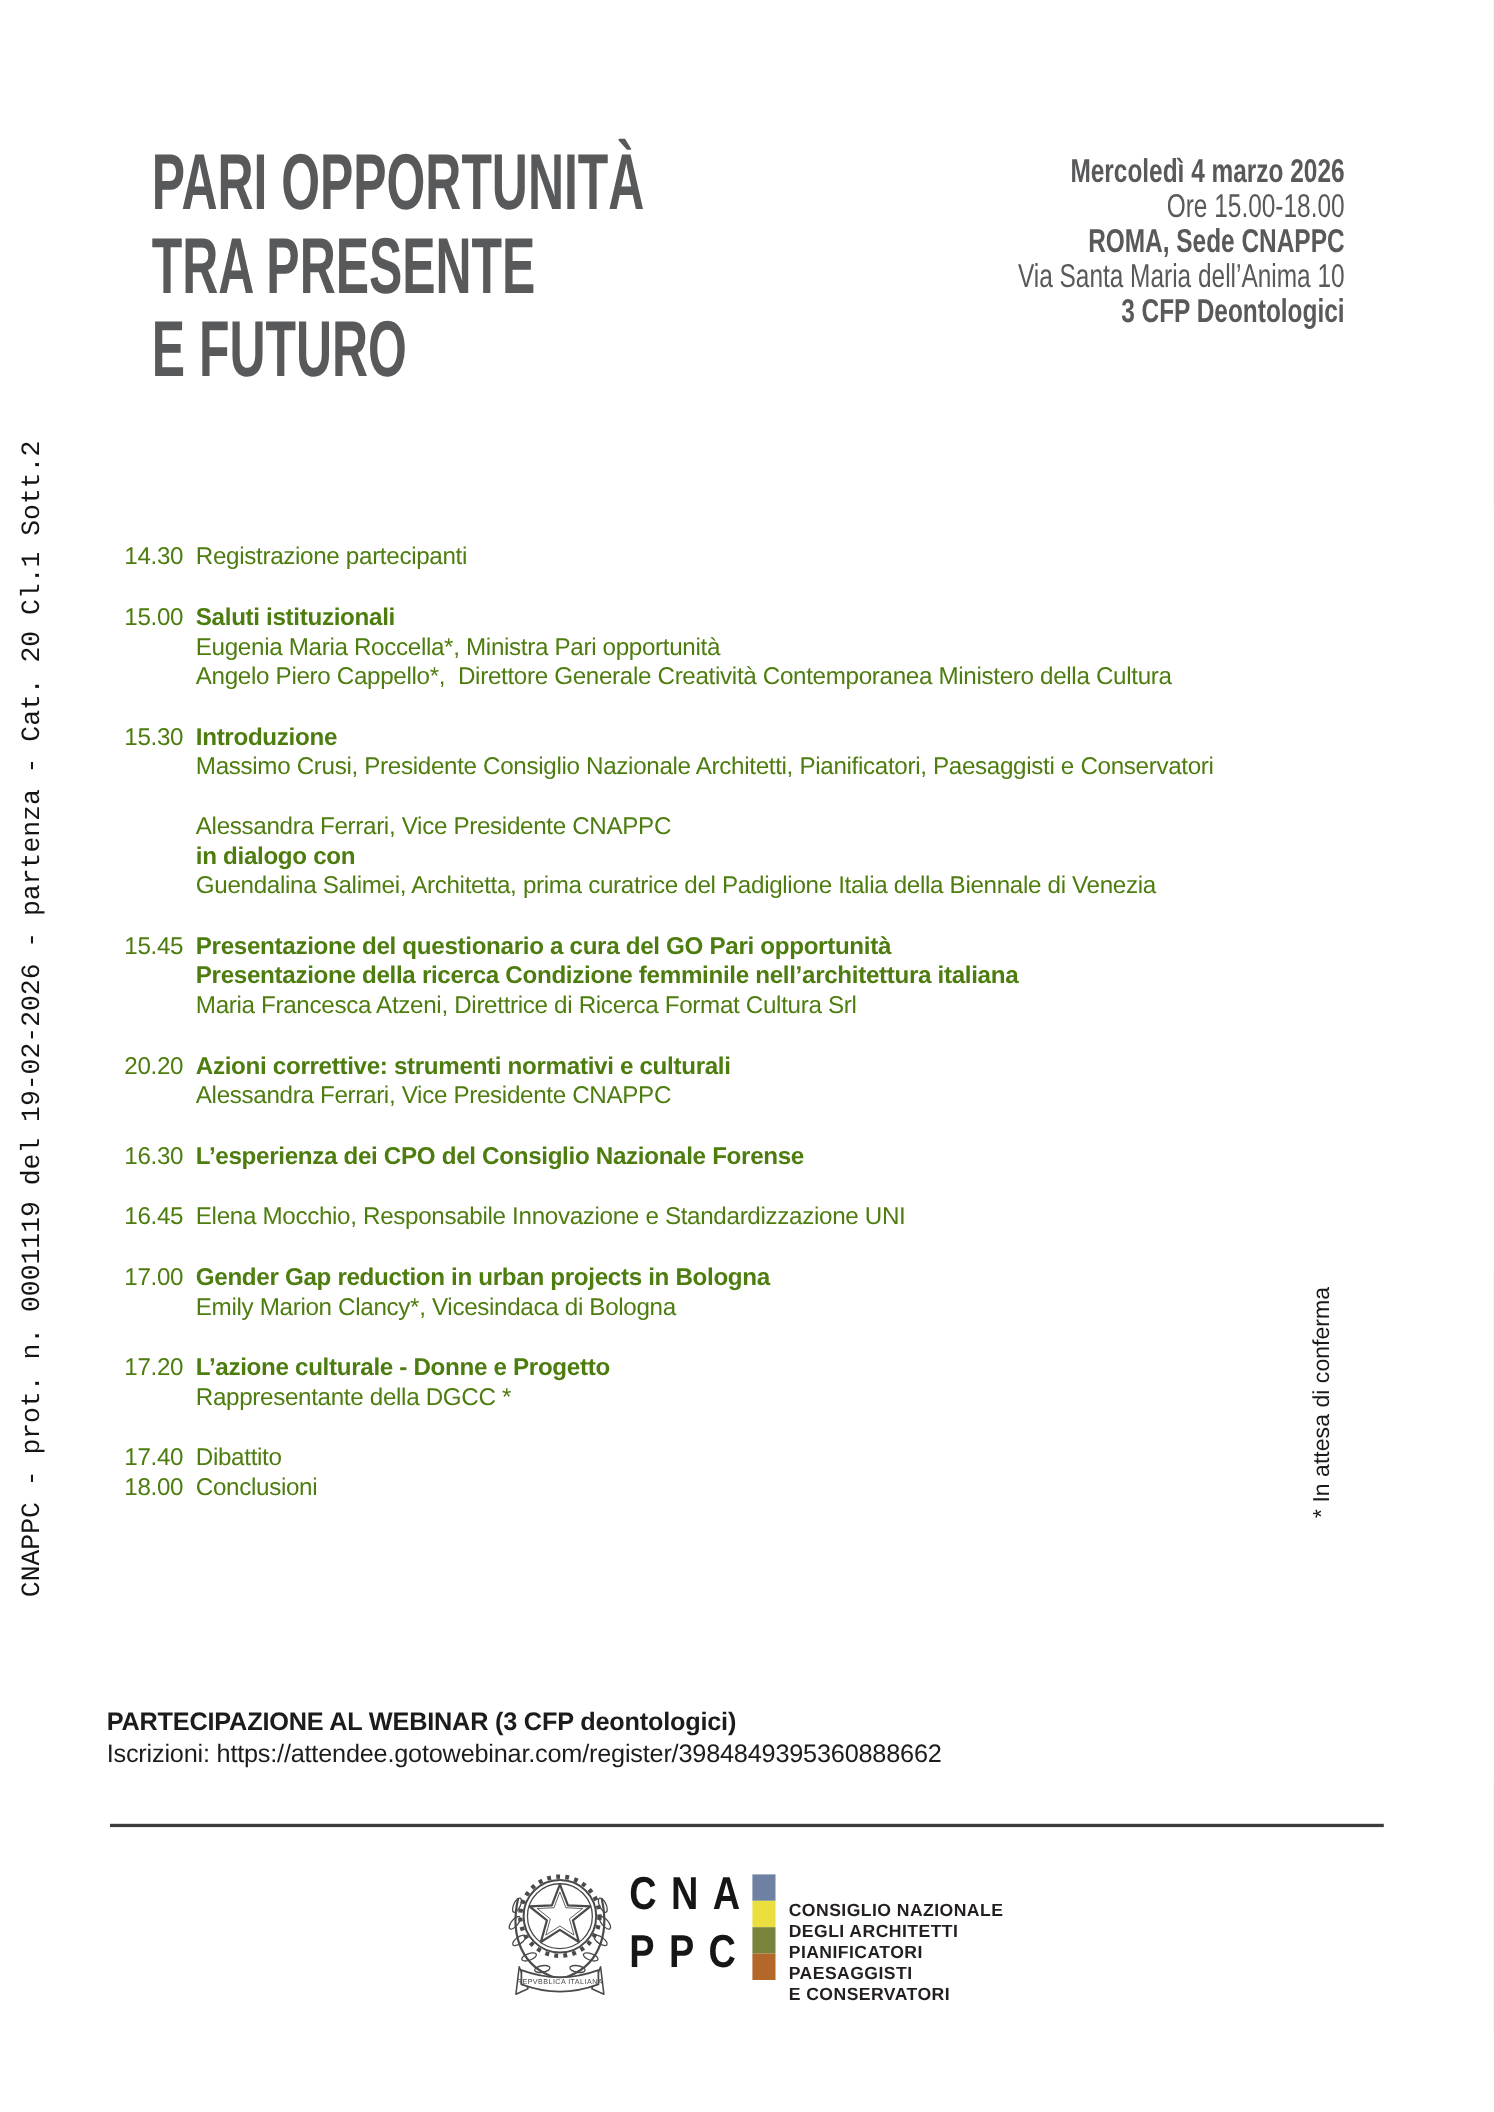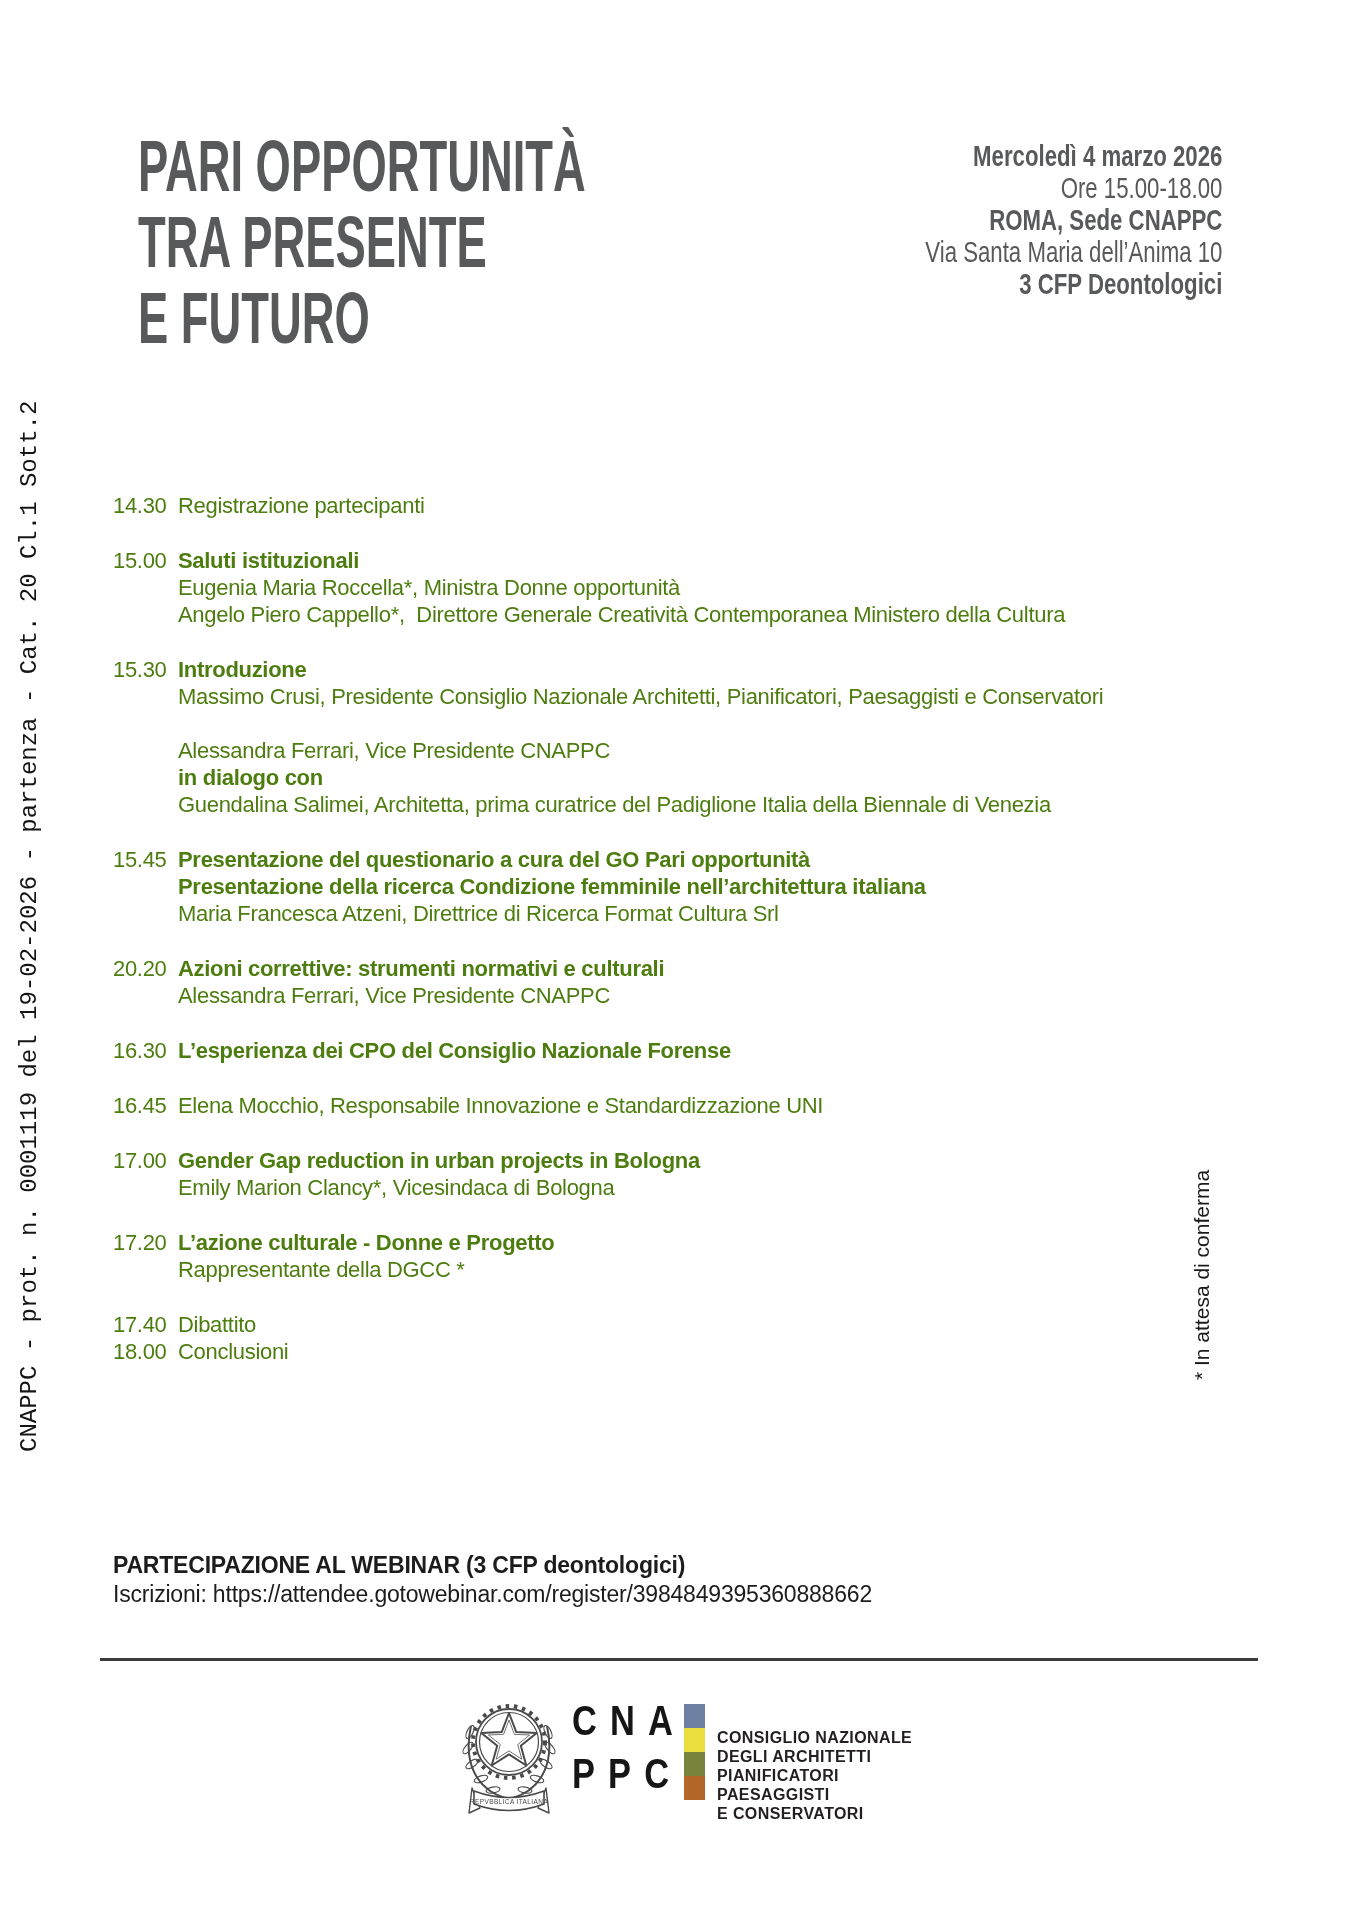--- a/index.html
+++ b/index.html
@@ -38,21 +38,21 @@
     color:#4d7c0f;font-size:22px;line-height:27px;letter-spacing:-0.3px;
   }
   .sched-item{display:flex;margin-bottom:28px;}
   .sched-item.tight{margin-bottom:0;justify-content:flex-end;}
   .sched-time{width:65px;flex:none;}
   .sched-lines{flex:1;}
   .line{white-space:pre-wrap;min-height:27px;}
   .seg.b{font-weight:700;}
   .seg.i{}
   
-  .webinar{position:absolute;left:113px;top:1551px;color:#1c1c1c;font-size:23px;line-height:29px;letter-spacing:-0.2px;}
+  .webinar{position:absolute;left:97px;top:1551px;color:#1c1c1c;font-size:23px;line-height:29px;letter-spacing:-0.2px;}
   .webinar-title{font-weight:700;}
   
   .rule{position:absolute;left:100px;top:1658px;width:1158px;height:3px;background:#3c3c3d;}
   
   .emblem{position:absolute;left:456px;top:1692px;}
   .wordmark{
     position:absolute;left:572px;top:1694px;color:#161616;font-weight:700;
     font-size:42px;line-height:53px;letter-spacing:16px;white-space:nowrap;
     transform:scaleX(.82);transform-origin:0 0;
   }
@@ -90,21 +90,21 @@
       <div class="sched-item">
         <div class="sched-time">14.30</div>
         <div class="sched-lines">
           <div class="line"><span class="seg i">Registrazione partecipanti</span></div>
         </div>
       </div>
       <div class="sched-item">
         <div class="sched-time">15.00</div>
         <div class="sched-lines">
           <div class="line"><span class="seg b">Saluti istituzionali</span></div>
-          <div class="line"><span class="seg">Eugenia Maria Roccella*, </span><span class="seg i">Ministra Donne opportunità</span></div>
+          <div class="line"><span class="seg">Eugenia Maria Roccella*, </span><span class="seg i">Ministra Pari opportunità</span></div>
           <div class="line"><span class="seg">Angelo Piero Cappello*,  </span><span class="seg i">Direttore Generale Creatività Contemporanea Ministero della Cultura</span></div>
         </div>
       </div>
       <div class="sched-item">
         <div class="sched-time">15.30</div>
         <div class="sched-lines">
           <div class="line"><span class="seg b">Introduzione</span></div>
           <div class="line"><span class="seg">Massimo Crusi, </span><span class="seg i">Presidente Consiglio Nazionale Architetti, Pianificatori, Paesaggisti e Conservatori</span></div>
           <div class="line">&nbsp;</div>
           <div class="line"><span class="seg">Alessandra Ferrari, </span><span class="seg i">Vice Presidente CNAPPC</span></div>

